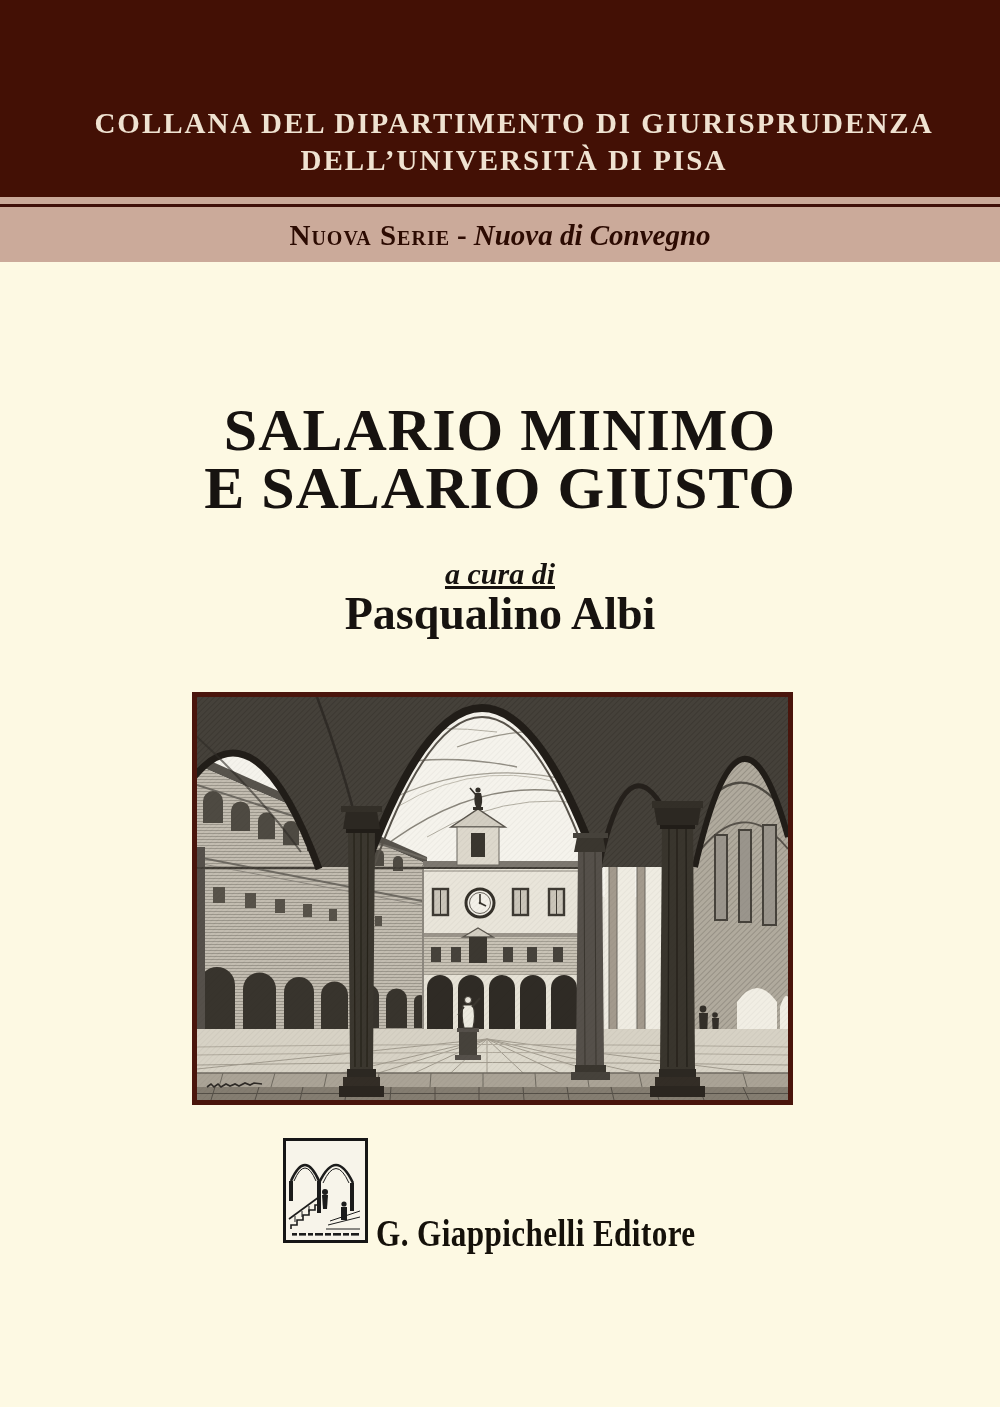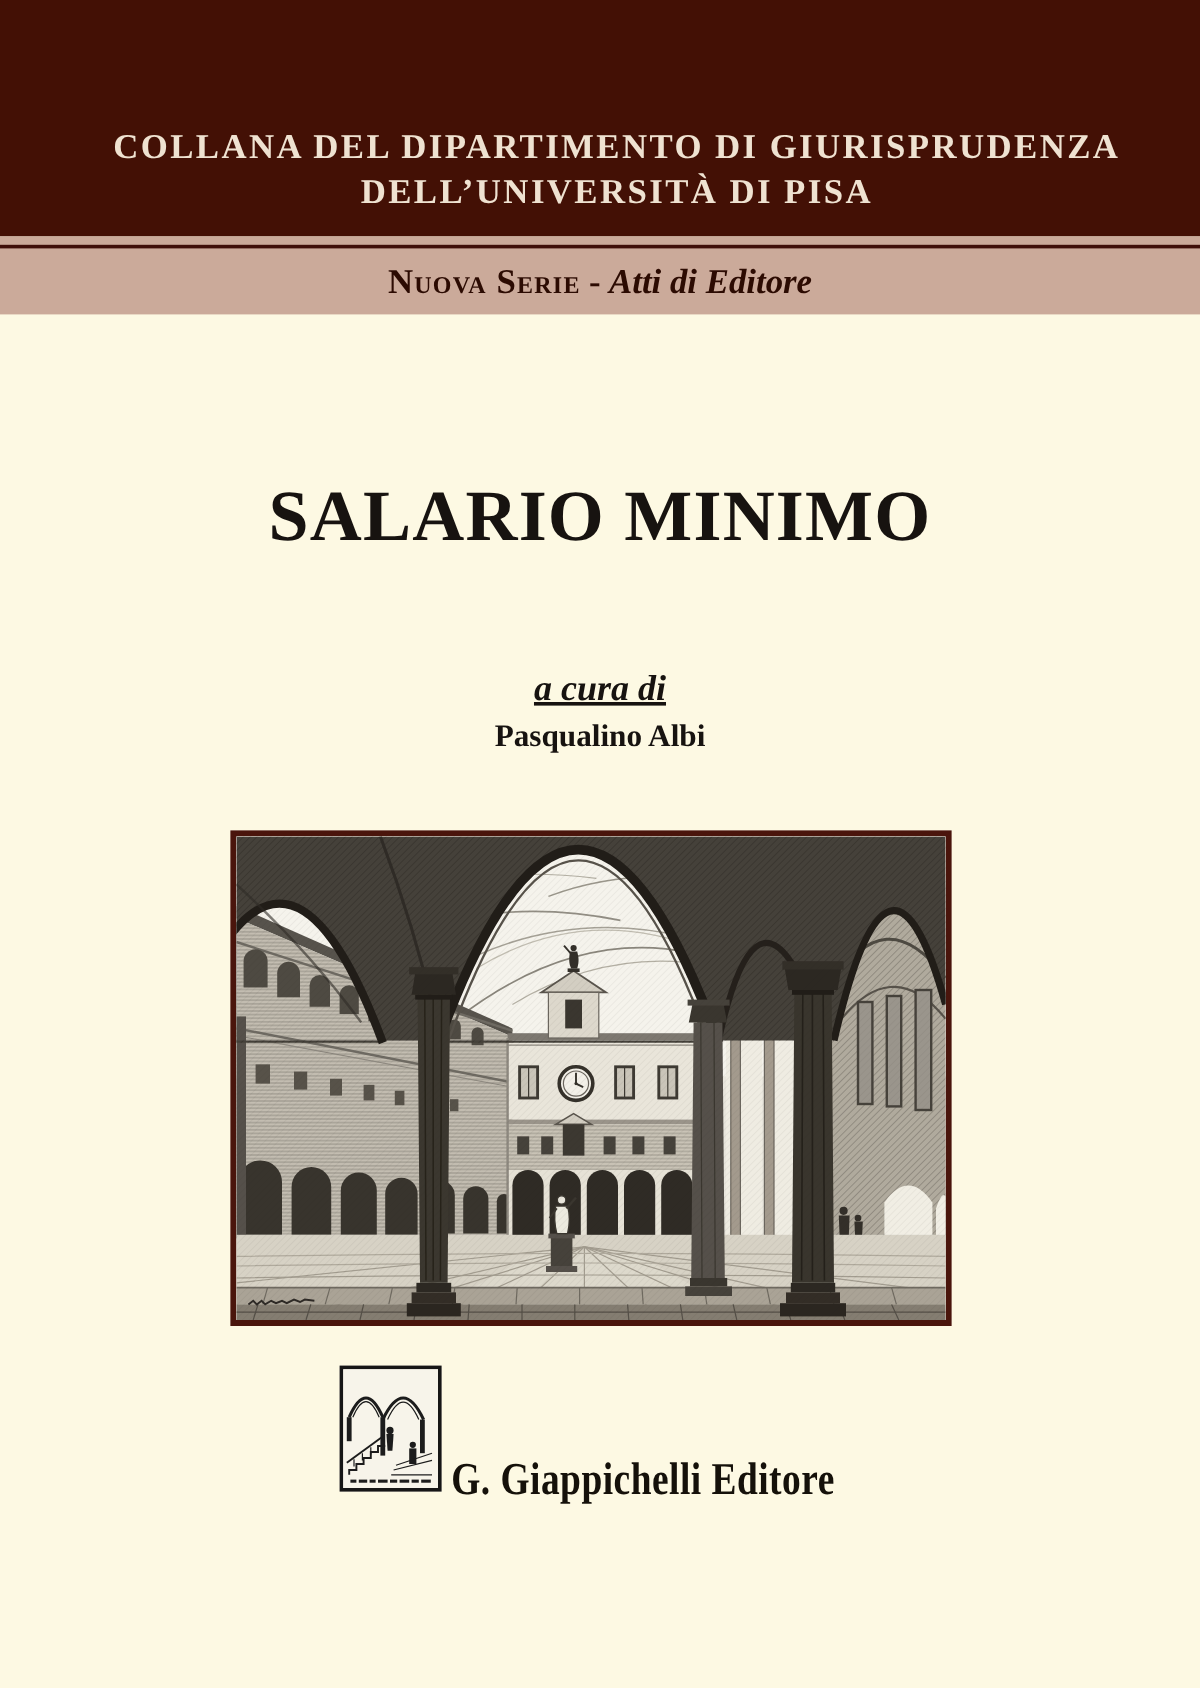--- a/index.html
+++ b/index.html
@@ -24,21 +24,21 @@
 
   
   .title-line{position:absolute;left:0;width:1000px;text-align:center;
     color:#171310;font-weight:bold;font-size:60px;line-height:58px;letter-spacing:1px;}
   .t1{top:401px;}
   .t2{top:459px;}
 
   .byline-label{position:absolute;top:556px;left:0;width:1000px;text-align:center;
     color:#171310;font-weight:bold;font-style:italic;font-size:30px;line-height:36px;text-decoration:underline;}
   .byline-editor{position:absolute;top:592px;left:0;width:1000px;text-align:center;
-    color:#171310;font-weight:bold;font-size:26px;line-height:44px;}
+    color:#171310;font-weight:bold;font-size:46px;line-height:44px;}
 
   
   .illustration{position:absolute;left:192px;top:692px;width:601px;height:413px;
     box-sizing:border-box;border:5px solid #4a150c;background:#eeebe2;}
   .illustration svg{display:block;width:591px;height:403px;}
 
   
   .logo-box{position:absolute;left:283px;top:1138px;width:85px;height:105px;
     box-sizing:border-box;border:3px solid #161616;background:#f7f4ea;}
   .logo-box svg{display:block;width:79px;height:99px;}
@@ -52,25 +52,26 @@
 <div class="cover">
 
   <div class="band-top">
     <div class="hline l1">COLLANA DEL DIPARTIMENTO DI GIURISPRUDENZA</div>
     <div class="hline l2">DELL’UNIVERSITÀ DI PISA</div>
   </div>
 
   <div class="band-series">
     <div class="rule"></div>
     <div class="stext">
-      <span class="sc">Nuova Serie</span><span class="sep">-</span><span class="it">Atti di Editore</span>
+      <span class="sc">Nuova Serie</span><span class="sep">-</span><span class="it">Nuova di Convegno</span>
     </div>
   </div>
 
   <div class="title-line t1">SALARIO MINIMO</div>
+  <div class="title-line t2">E SALARIO GIUSTO</div>
 
   <div class="byline-label">a cura di</div>
   <div class="byline-editor">Pasqualino Albi</div>
 
   <div class="illustration">
     <svg viewBox="0 0 591 403">
       <defs>
         <pattern id="hD" width="4" height="4" patternUnits="userSpaceOnUse" patternTransform="rotate(45)">
           <line x1="0" y1="0" x2="0" y2="4" stroke="#201c17" stroke-width="0.8"></line>
         </pattern>

